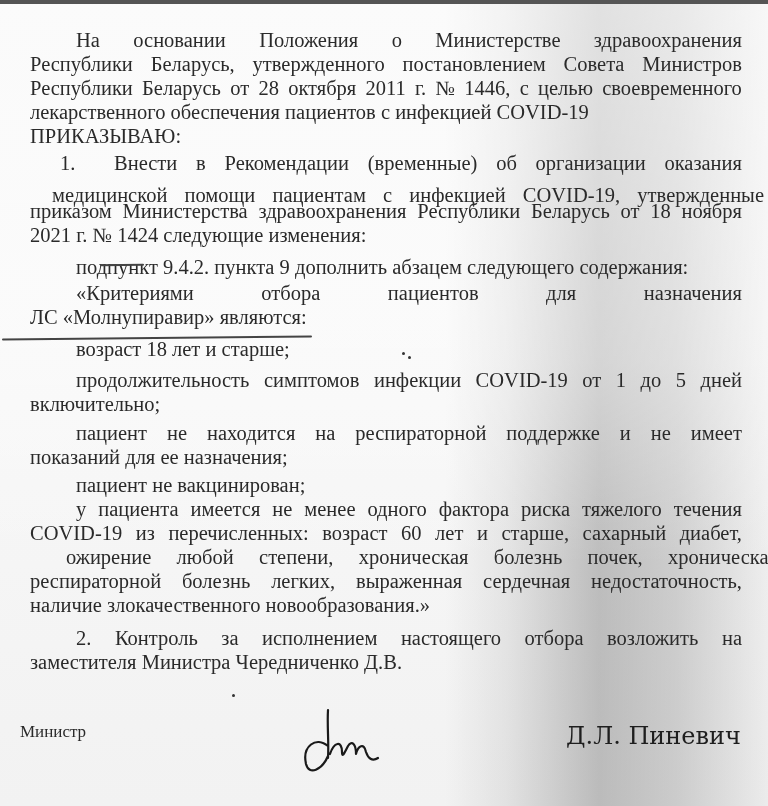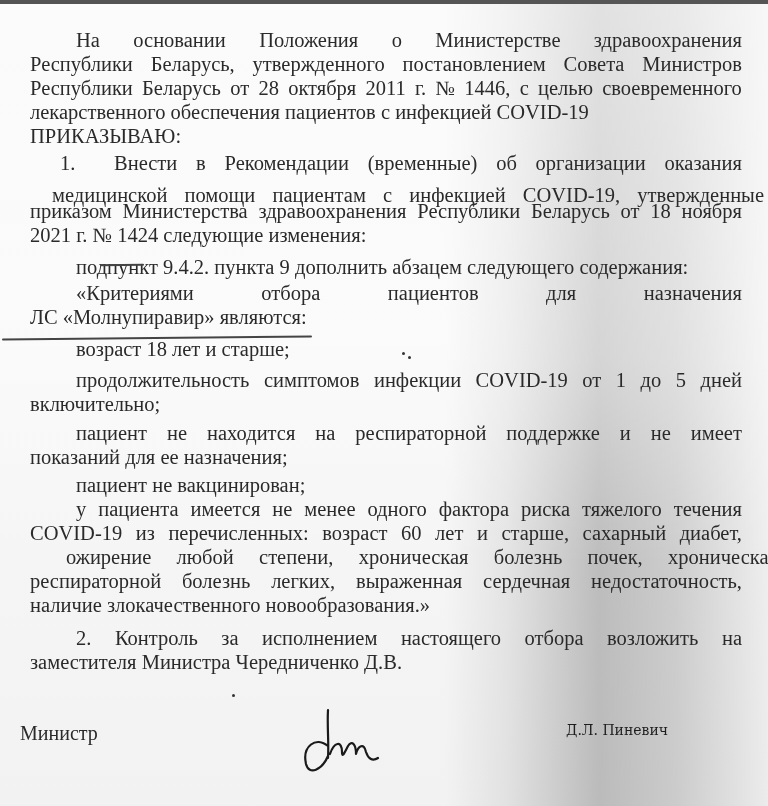--- a/index.html
+++ b/index.html
@@ -26,21 +26,21 @@
       position: absolute; left: 0; top: 0; width: 768px; height: 4px; background: #555;
     }
     .text { position: absolute; left: 30px; width: 712px; font-size: 20.5px; line-height: 22px; }
     .line { position: absolute; white-space: nowrap; }
     .j { display: flex; justify-content: space-between; width: 712px; }
     .j span { white-space: nowrap; }
     .ind { padding-left: 46px; }
     .underline-mark {
       position: absolute; height: 2px; background: #444; border-radius: 2px; transform: rotate(-0.6deg);
     }
-    .sig-label { position: absolute; font-size: 20px; }
+    .sig-label { position: absolute; font-size: 17px; }
     .signature { position: absolute; left: 298px; top: 706px; width: 96px; height: 72px; }
     .dot { position: absolute; width: 3px; height: 3px; background: #333; border-radius: 50%; }
   </style>
 </head>
 <body>
 
 <div class="page">
   <div class="top-edge"></div>
 
   <div class="text">
@@ -210,14 +210,14 @@
   <div class="underline-mark" style="left:100px;top:264px;width:44px;"></div>
   <div class="underline-mark" style="left:2px;top:337px;width:310px;"></div>
   <div class="dot" style="left:402px;top:352px;"></div>
   <div class="dot" style="left:408px;top:356px;"></div>
   <div class="dot" style="left:232px;top:694px;"></div>
 
   <div class="sig-label" style="left:20px;top:722px;">Министр</div>
   <svg class="signature" viewBox="0 0 96 72">
     <path d="M30 4 C 29 20, 31 36, 30 52 M30 40 C 18 30, 4 40, 8 58 C 11 70, 24 64, 30 50 M32 48 C 36 36, 44 34, 44 46 C 44 52, 46 48, 50 40 C 54 34, 58 38, 58 48 C 60 40, 66 36, 68 46 C 70 52, 74 56, 80 52" fill="none" stroke="#1a1a1a" stroke-width="2.2" stroke-linecap="round" stroke-linejoin="round"></path>
   </svg>
-  <div class="sig-label" style="left:566px;top:722px;font-family:'DejaVu Serif',serif;font-size:14px;color:#1e1e1e;">Д.Л. Пиневич</div>
+  <div class="sig-label" style="left:566px;top:722px;font-family:'DejaVu Serif',serif;font-size:24px;color:#1e1e1e;">Д.Л. Пиневич</div>
 </div>
 
 </body></html>

